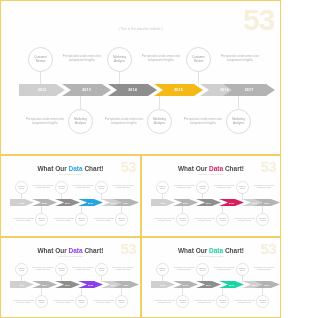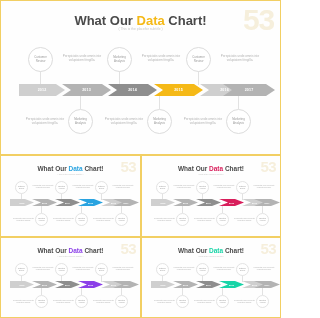--- a/index.html
+++ b/index.html
@@ -58,23 +58,20 @@
   .thumb .node-circle { border-color: #e3e3e3; }
 </style>
 </head>
 <body>
 
 <div class="panel" id="panel-main">
   <div class="slide">
 
     <div class="pagenum" style="right:6px; top:4px; font-size:30px;">53</div>
 
-    <div class="title" style="top:12px; font-size:13px;">
-      <span>What Our </span><span class="accent">Data</span><span> Chart!</span>
-    </div>
     <div class="subtitle" style="top:26px; font-size:3.4px;">( This is the placefor subtitle )</div>
 
     <div class="stem" style="left:39px;  top:70px; height:14px;"></div>
     <div class="stem" style="left:118px; top:70px; height:14px;"></div>
     <div class="stem" style="left:197px; top:70px; height:14px;"></div>
 
     <div class="stem" style="left:79px;  top:94px; height:14px;"></div>
     <div class="stem" style="left:158px; top:94px; height:14px;"></div>
     <div class="stem" style="left:237px; top:94px; height:14px;"></div>
 

